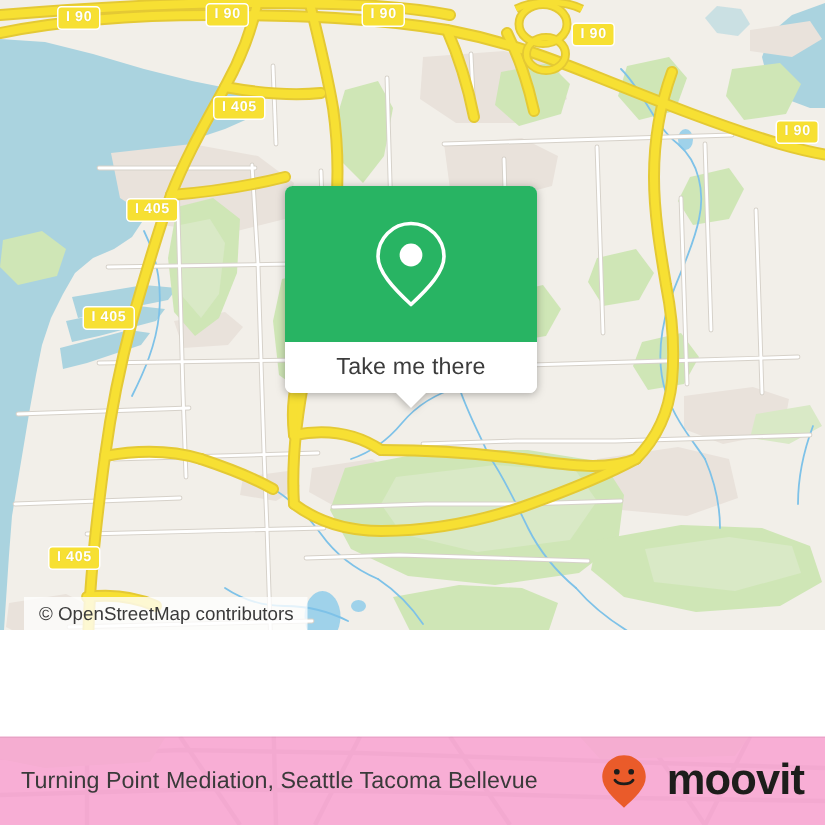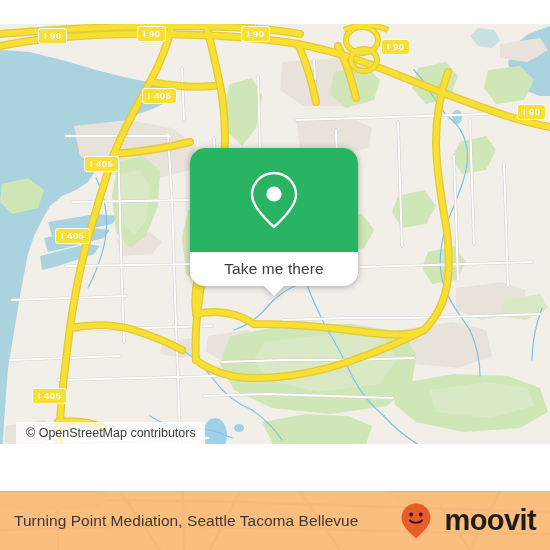--- a/index.html
+++ b/index.html
@@ -25,21 +25,20 @@
 
   
   #map-area {
     position: absolute;
     left: 0;
     top: 0;
     width: 550px;
     height: 420px;
     overflow: hidden;
     background: #84cc16;
-    margin-top: 24px;
   }
   #map-svg {
     position: absolute;
     left: 0;
     top: 0;
     display: block;
   }
 
   
   .shield {
@@ -80,21 +79,21 @@
   #popup-card {
     position: absolute;
     left: 190px;
     top: 124px;
     width: 168px;
     border-radius: 5px;
     overflow: visible;
     filter: drop-shadow(0 1px 3px rgba(0,0,0,0.30));
   }
   #popup-inner {
-    border-radius: 15px;
+    border-radius: 5px;
     overflow: hidden;
     background: #ffffff;
   }
   #popup-image {
     height: 104px;
     background: #28b463;
     display: flex;
     align-items: center;
     justify-content: center;
   }
@@ -126,21 +125,21 @@
     border-top: 11px solid #ffffff;
   }
 
   
   #footer {
     position: absolute;
     left: 0;
     top: 491px;
     width: 550px;
     height: 59px;
-    background: #fdba74;
+    background: #f9a8d4;
     overflow: hidden;
   }
   #footer-watermark {
     position: absolute;
     left: 0;
     top: -491px;
     opacity: 0.085;
     pointer-events: none;
   }
   #footer-content {

